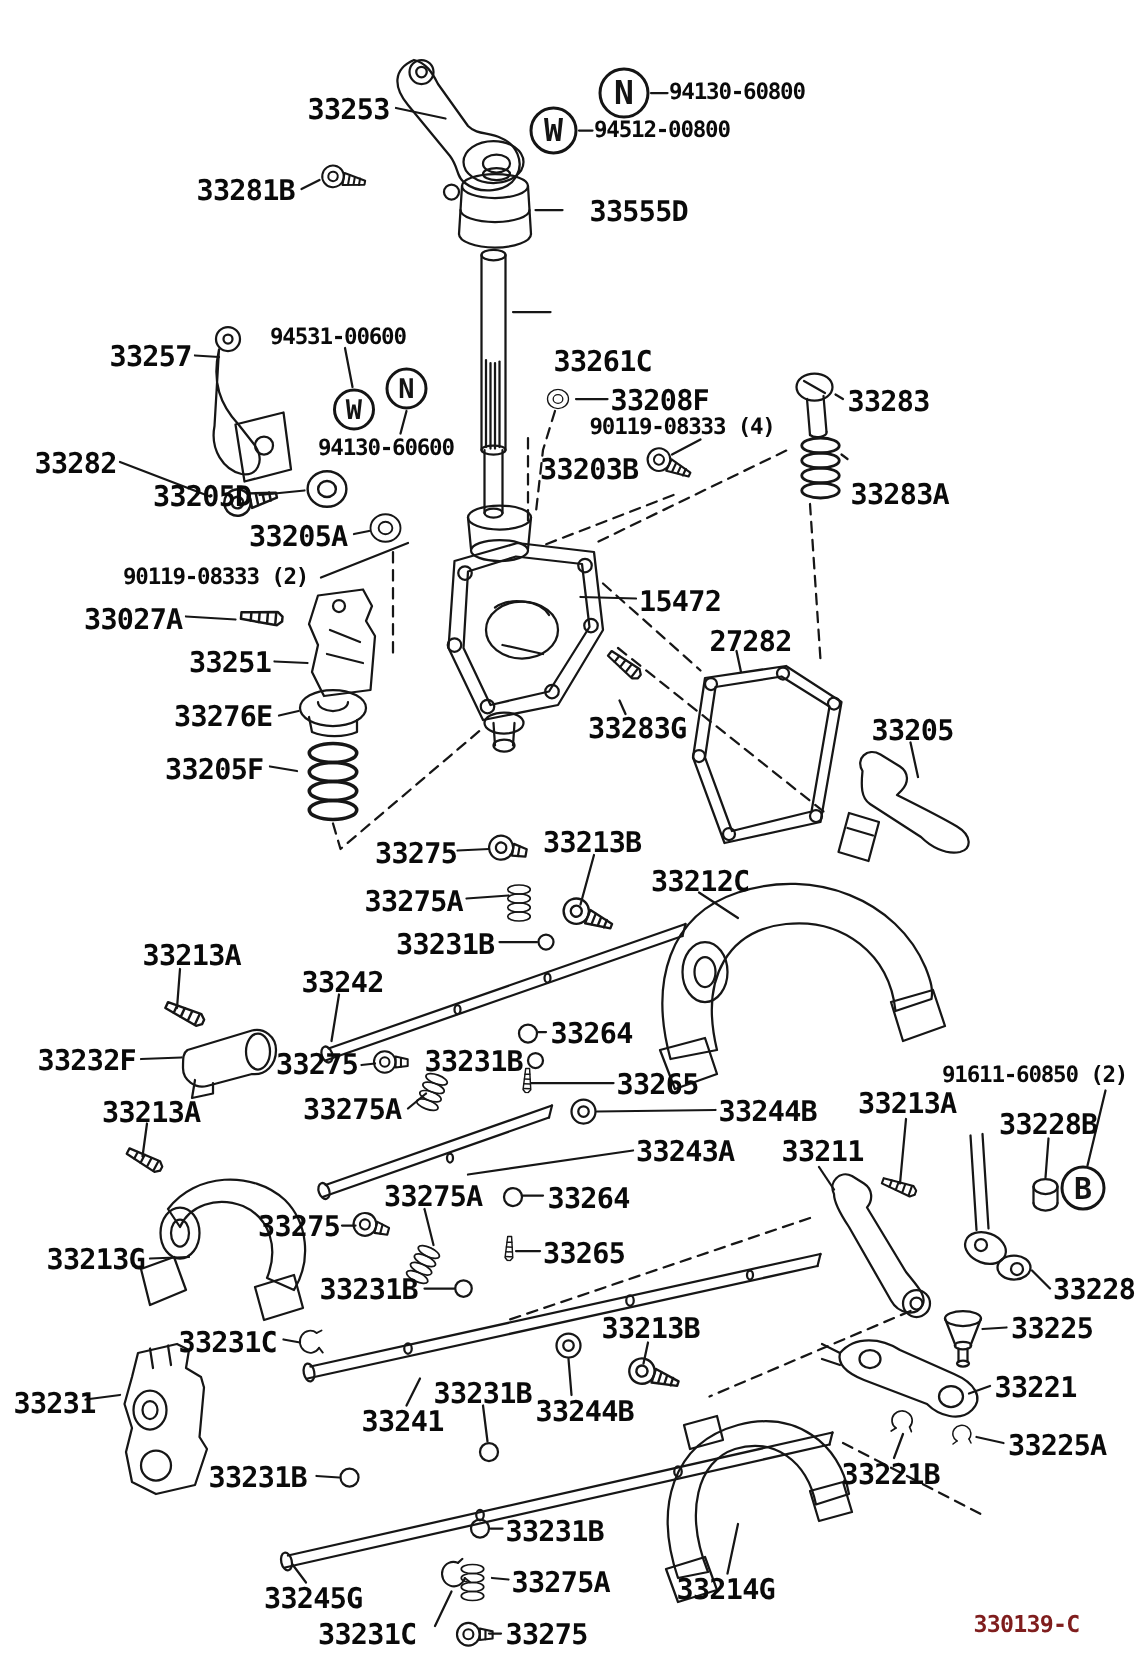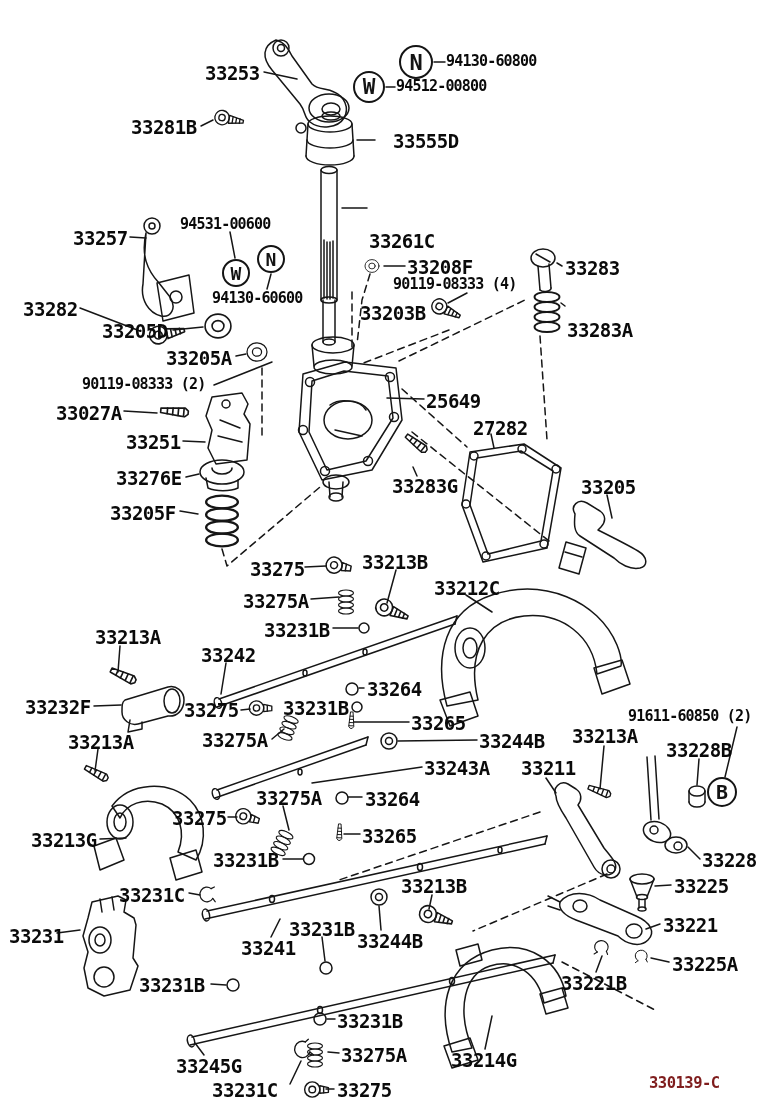--- a/index.html
+++ b/index.html
@@ -403,21 +403,21 @@
       <div class="plabel small" style="left: 393px; top: 277px;">90119-08333 (4)</div>
       <div class="plabel" style="left: 360px; top: 304px;">33203B</div>
       <div class="plabel" style="left: 565px; top: 259px;">33283</div>
       <div class="plabel" style="left: 567px; top: 299px; margin-top: 22px;">33283A</div>
       <div class="plabel" style="left: 166px; top: 349px;">33205A</div>
       <div class="plabel small" style="left: 82px; top: 377px;">90119-08333 (2)</div>
       <div class="plabel" style="left: 56px; top: 404px;">33027A</div>
       <div class="plabel" style="left: 126px; top: 433px;">33251</div>
       <div class="plabel" style="left: 116px; top: 469px;">33276E</div>
       <div class="plabel" style="left: 110px; top: 504px;">33205F</div>
-      <div class="plabel" style="left: 426px; top: 392px;">25649</div>
+      <div class="plabel" style="left: 426px; top: 392px;">15472</div>
       <div class="plabel" style="left: 473px; top: 419px;">27282</div>
       <div class="plabel" style="left: 392px; top: 477px;">33283G</div>
       <div class="plabel" style="left: 581px; top: 478px;">33205</div>
       <div class="plabel" style="left: 250px; top: 560px;">33275</div>
       <div class="plabel" style="left: 362px; top: 553px;">33213B</div>
       <div class="plabel" style="left: 434px; top: 579px;">33212C</div>
       <div class="plabel" style="left: 243px; top: 592px;">33275A</div>
       <div class="plabel" style="left: 264px; top: 621px;">33231B</div>
       <div class="plabel" style="left: 201px; top: 646px;">33242</div>
       <div class="plabel" style="left: 95px; top: 628px;">33213A</div>

